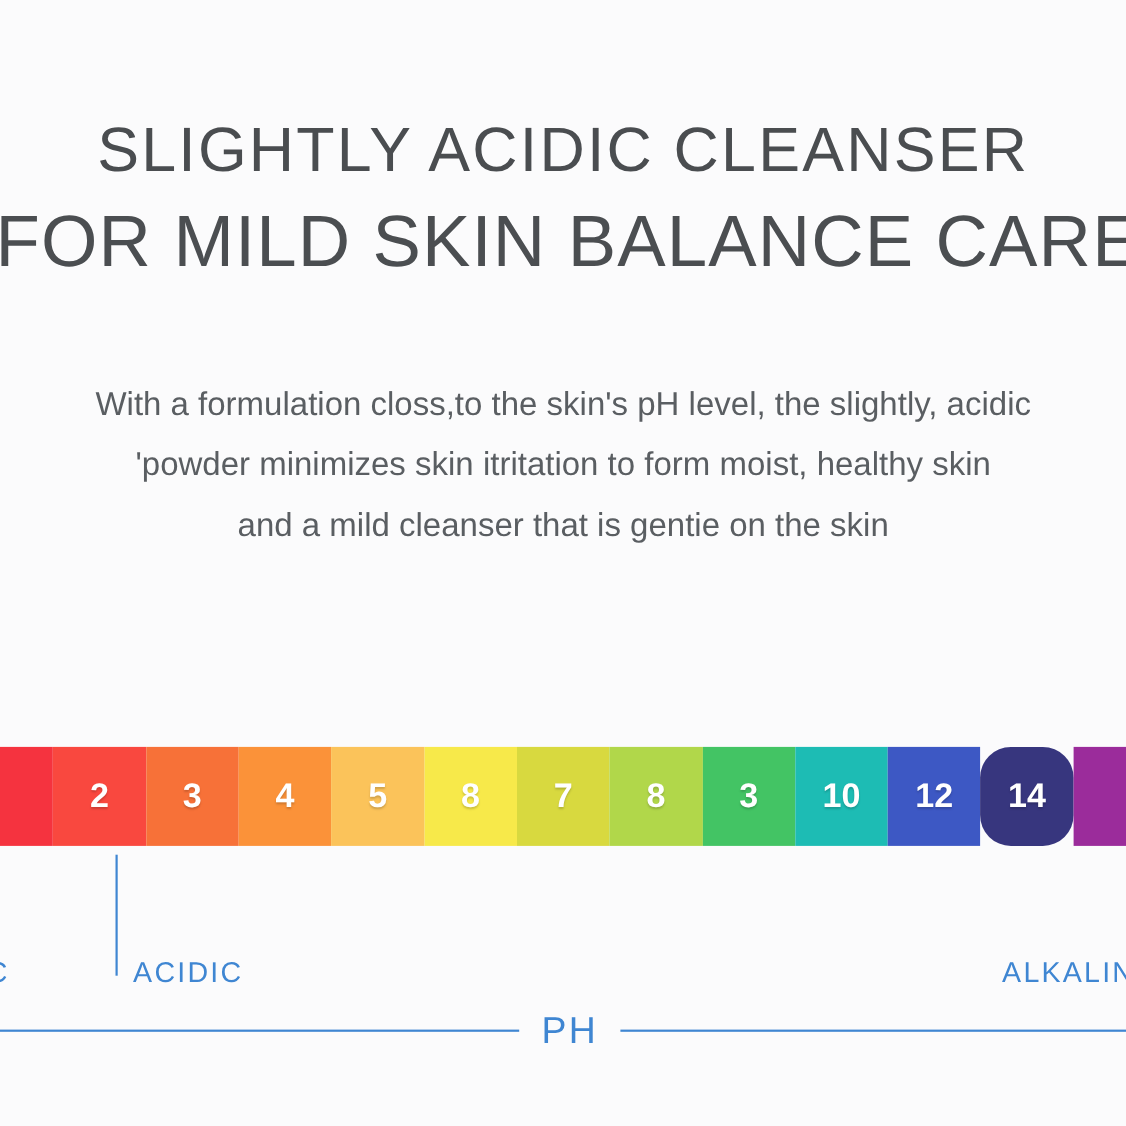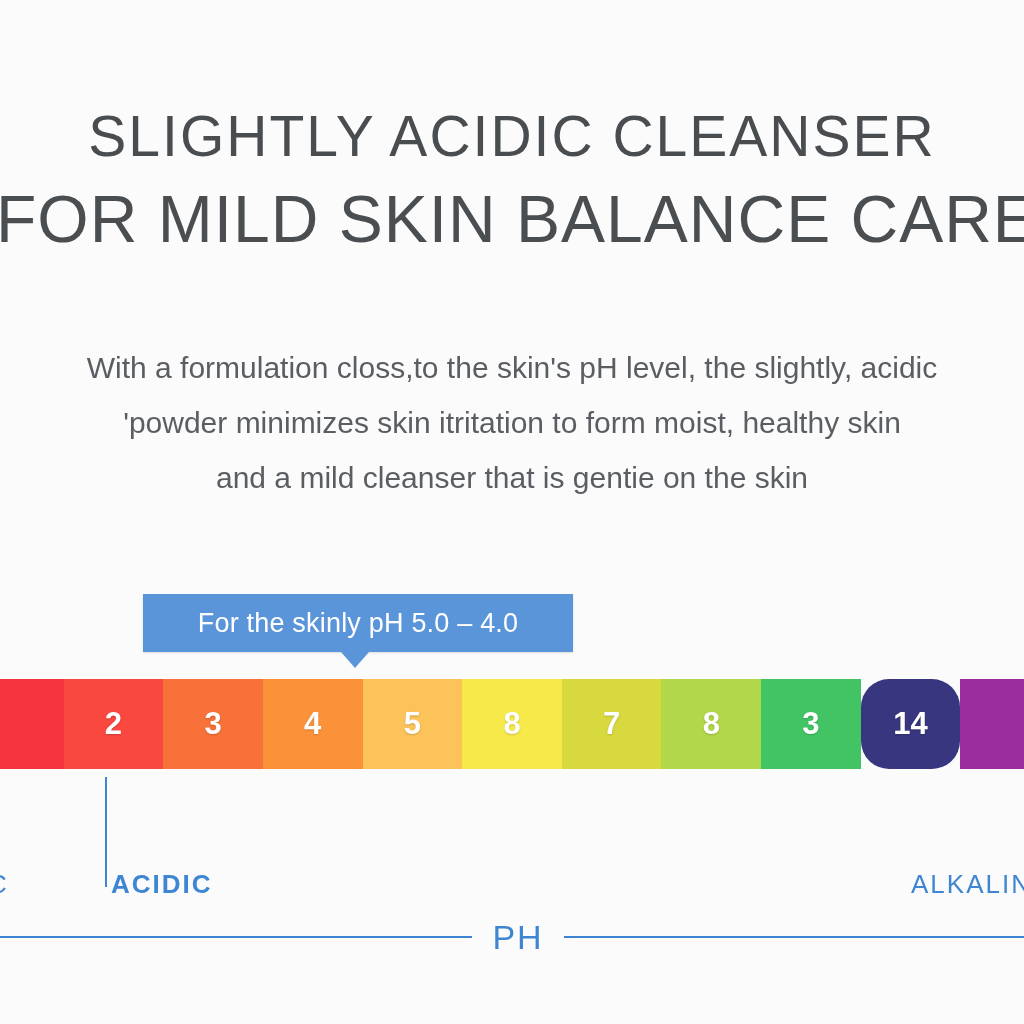--- a/index.html
+++ b/index.html
@@ -129,21 +129,21 @@
   #tick-acidic { left: 105px; top: 777px; height: 110px; }
 
   .zone-label {
     position: absolute;
     color: #3f86d2;
     font-size: 26px;
     letter-spacing: 2px;
     white-space: nowrap;
   }
   #zone-acidic-clipped { left: -12px; top: 869px; }
-  #zone-acidic { left: 111px; top: 869px; font-weight: bold; }
+  #zone-acidic { left: 121px; top: 869px; }
   #zone-alkaline { left: 911px; top: 869px; }
 
   
   #ph-axis {
     position: absolute;
     left: 0;
     top: 915px;
     width: 1024px;
     height: 56px;
   }
@@ -176,24 +176,20 @@
     <div class="title-line" id="title-line-1">SLIGHTLY ACIDIC CLEANSER</div>
     <div class="title-line" id="title-line-2">FOR MILD SKIN BALANCE CARE</div>
   </div>
 
   <div id="body-copy" style="color: rgb(90, 94, 98);">
     <span class="body-line">With a formulation closs,to the skin's pH level, the slightly, acidic</span>
     <span class="body-line">'powder minimizes skin itritation to form moist, healthy skin</span>
     <span class="body-line">and a mild cleanser that is gentie on the skin</span>
   </div>
 
-  <div id="tooltip" style="background: rgb(91, 149, 217);">
-    <div id="tooltip-label" style="color: rgb(255, 255, 255);">For the skinly pH 5.0 – 4.0</div>
-    <div id="tooltip-arrow" style="border-top-color: rgb(91, 149, 217);"></div>
-  </div>
 
   <div id="ph-scale">
       <div class="ph-cell" style="background: rgb(245, 51, 63);">
         <div class="ph-cell-label" style="color: rgb(255, 255, 255);"></div>
       </div>
       <div class="ph-cell" style="background: rgb(249, 72, 63);">
         <div class="ph-cell-label" style="color: rgb(255, 255, 255);">2</div>
       </div>
       <div class="ph-cell" style="background: rgb(247, 113, 56);">
         <div class="ph-cell-label" style="color: rgb(255, 255, 255);">3</div>
@@ -208,20 +204,26 @@
         <div class="ph-cell-label" style="color: rgb(255, 255, 255);">8</div>
       </div>
       <div class="ph-cell" style="background: rgb(216, 217, 63);">
         <div class="ph-cell-label" style="color: rgb(255, 255, 255);">7</div>
       </div>
       <div class="ph-cell" style="background: rgb(177, 215, 74);">
         <div class="ph-cell-label" style="color: rgb(255, 255, 255);">8</div>
       </div>
       <div class="ph-cell" style="background: rgb(67, 196, 100);">
         <div class="ph-cell-label" style="color: rgb(255, 255, 255);">3</div>
+      </div>
+      <div class="ph-cell" style="background: rgb(29, 188, 180);">
+        <div class="ph-cell-label" style="color: rgb(255, 255, 255);">10</div>
+      </div>
+      <div class="ph-cell" style="background: rgb(61, 88, 196);">
+        <div class="ph-cell-label" style="color: rgb(255, 255, 255);">12</div>
       </div>
       <div class="ph-cell" style="background: rgb(55, 54, 126); border-radius: 28px;">
         <div class="ph-cell-label" style="color: rgb(255, 255, 255);">14</div>
       </div>
       <div class="ph-cell" style="background: rgb(155, 44, 155);">
         <div class="ph-cell-label" style="color: rgb(255, 255, 255);"></div>
       </div>
     </div>
 
   <div class="tick" id="tick-acidic" style="background: rgb(63, 134, 210);"></div>

